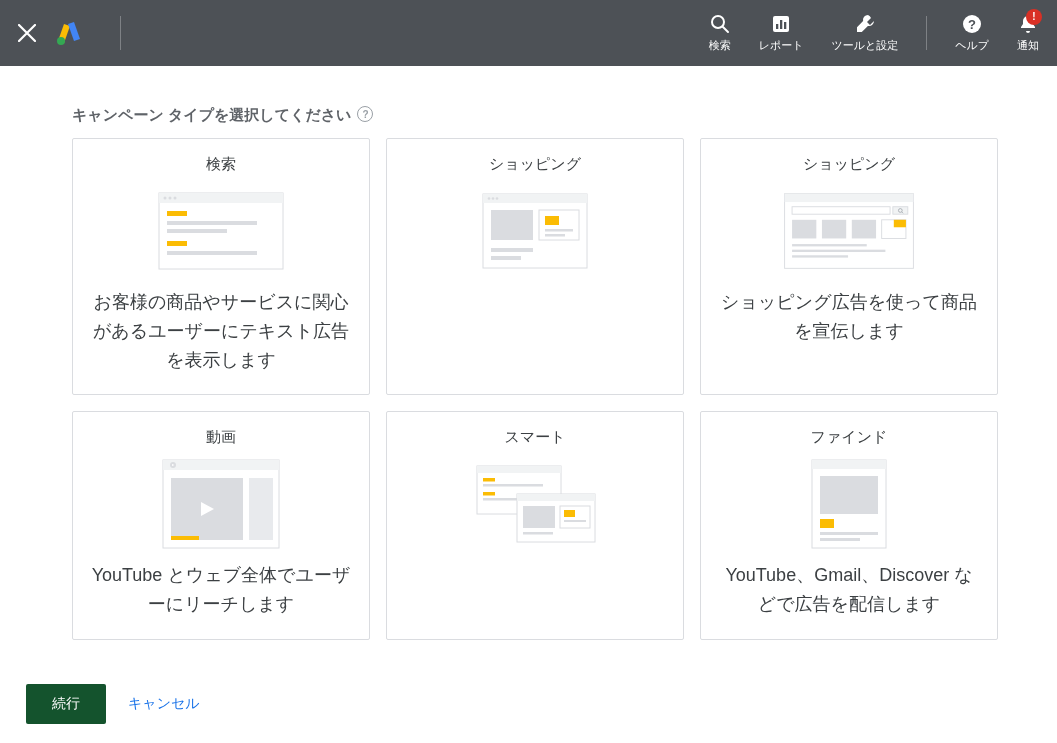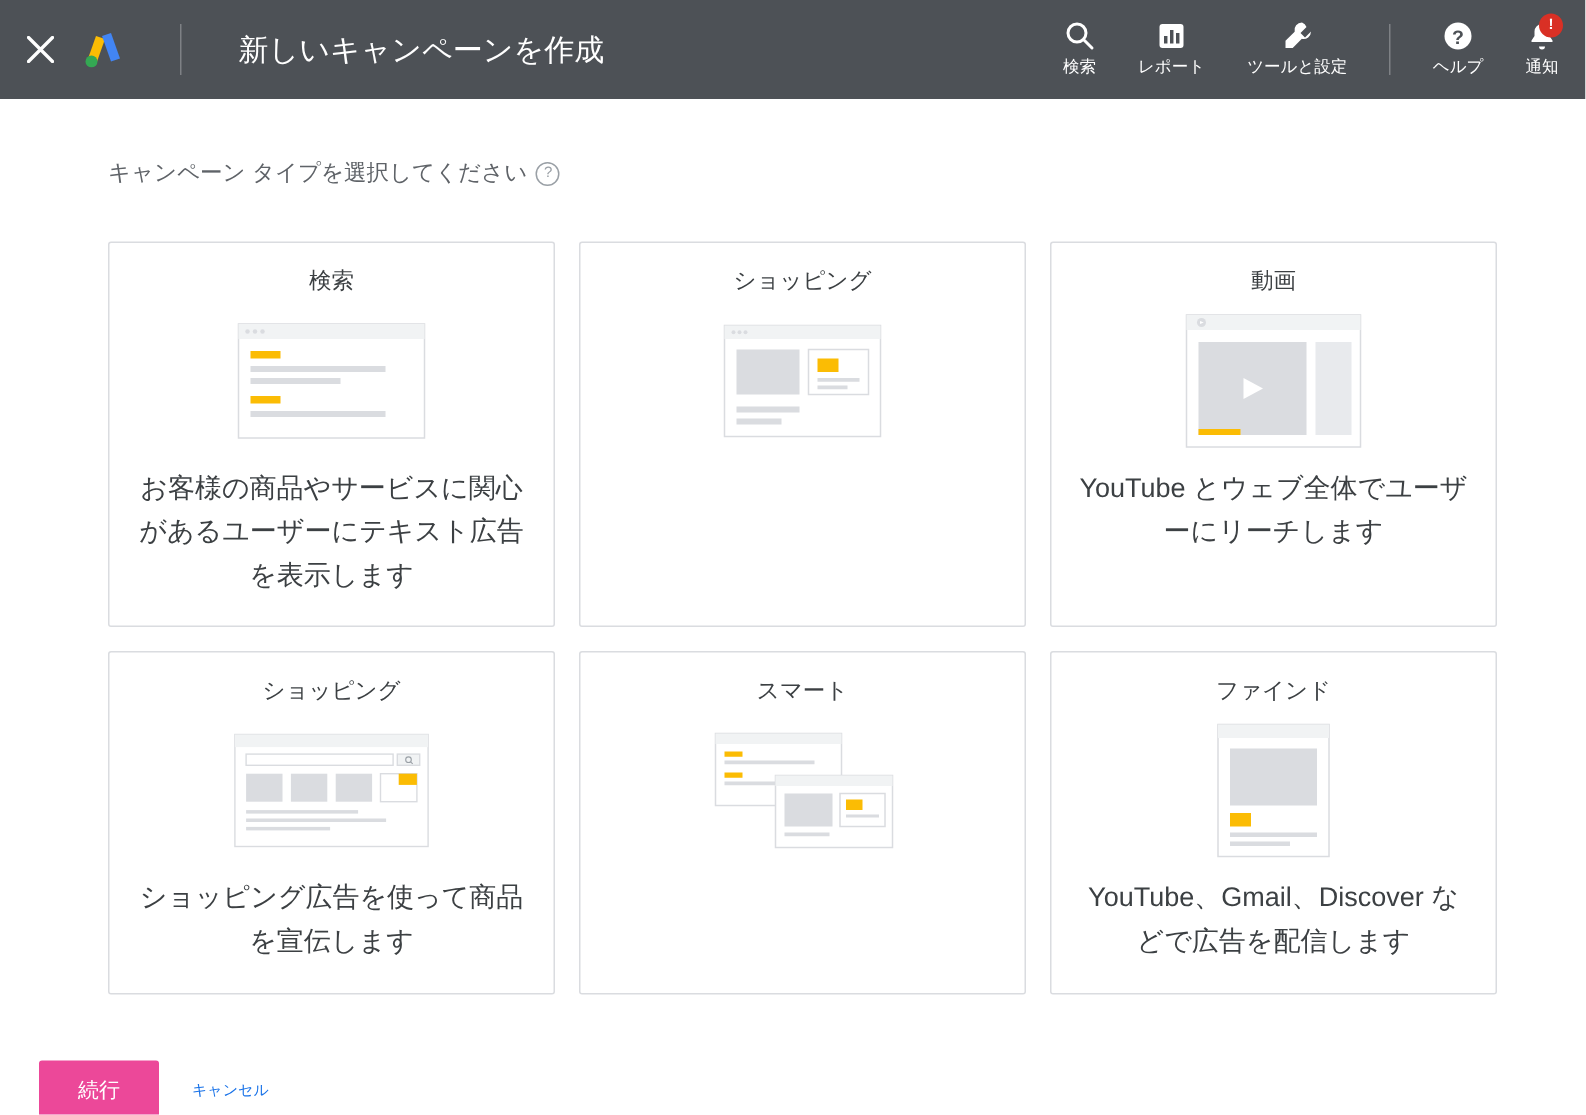--- a/index.html
+++ b/index.html
@@ -20,52 +20,51 @@
     .page-title { font-size: 20px; font-weight: 400; color: #fff; }
 
     .header-right { margin-left: auto; display: flex; align-items: center; gap: 28px; }
     .hicon { display: flex; flex-direction: column; align-items: center; gap: 4px; cursor: pointer; font-size: 11px; color: #fff; text-align:center; line-height:1.2; }
     .hicon .i { height: 22px; display:flex; align-items:center; justify-content:center; }
     .hsep { width: 1px; height: 34px; background: rgba(255,255,255,0.28); }
     .notif-wrap { position: relative; }
     .notif-dot { position:absolute; top:-4px; right:-4px; width:16px; height:16px; background:#d93025; border-radius:50%; display:flex; align-items:center; justify-content:center; font-size:10px; font-weight:bold; }
 
     .content { padding: 40px 72px 20px; }
-    .section-title { color: #5f6368; font-size: 15px; display:flex; align-items:center; gap:6px; margin-bottom: 36px; }
+    .section-title { color: #5f6368; font-size: 15px; display:flex; gap:6px; margin-bottom: 13px; font-weight: bold; }
     .help-circ { width:16px; height:16px; border:1.5px solid #9aa0a6; border-radius:50%; display:inline-flex; align-items:center; justify-content:center; font-size:10px; color:#9aa0a6; cursor:pointer; }
 
     .grid { display:grid; grid-template-columns: repeat(3, 298px); gap: 16px; justify-content: start; }
     .card { border:1px solid #dadce0; border-radius:2px; padding: 16px 16px 20px; cursor:pointer; text-align:center; display:flex; flex-direction:column; align-items:center; }
     .card-title { font-size:15px; color:#3c4043; margin-bottom: 12px; }
     .card-illus { width: 140px; height: 90px; margin-bottom:12px; display:flex; align-items:center; justify-content:center; }
     .card-desc { font-size:18px; color:#3c4043; line-height:1.6; }
 
     .footer { padding: 24px 26px; display:flex; align-items:center; gap:22px; }
-    .btn-primary { background:#ec4899; color:#fff; border:none; padding: 11px 26px; font-size:14px; border-radius:2px; cursor:pointer; }
-    .btn-text { color:#1a73e8; font-size:10px; cursor:pointer; background:none; border:none; }
+    .btn-primary { background:#14532d; color:#fff; border:none; padding: 11px 26px; font-size:14px; border-radius:2px; cursor:pointer; }
+    .btn-text { color:#1a73e8; font-size:14px; cursor:pointer; background:none; border:none; }
   </style>
 </head>
 <body>
 
 <div class="header">
   <div class="header-left">
     <div class="close-btn">
       <svg width="18" height="18" viewBox="0 0 18 18">
           <path d="M1 1 L17 17 M17 1 L1 17" stroke="#fff" stroke-width="2.2" stroke-linecap="round"></path>
         </svg>
     </div>
     <div class="logo">
       <svg width="26" height="24" viewBox="0 0 26 24">
         <path d="M8 3 L2 20 L8 22 L14 5 Z" fill="#fbbc04"></path>
         <path d="M12 3 L18 20 L24 18 L18 1 Z" fill="#4285f4"></path>
         <circle cx="5" cy="20" r="4" fill="#34a853"></circle>
       </svg>
     </div>
     <div class="vsep"></div>
-    <div class="page-title">新しいキャンペーンを作成</div>
   </div>
   <div class="header-right">
     <div class="hicon">
       <span class="i">
         <svg width="20" height="20" viewBox="0 0 20 20">
             <circle cx="8" cy="8" r="6" fill="none" stroke="#fff" stroke-width="2"></circle>
             <path d="M13 13 L18 18" stroke="#fff" stroke-width="2" stroke-linecap="round"></path>
           </svg>
       </span>
       <span>検索</span>
@@ -149,37 +148,20 @@
             <circle cx="32" cy="12.5" r="1.3" fill="#dadce0"></circle>
           <rect x="26" y="24" width="42" height="30" fill="#dadce0"></rect>
           <rect x="74" y="24" width="40" height="30" fill="none" stroke="#dadce0"></rect>
           <rect x="80" y="30" width="14" height="9" fill="#fbbc04"></rect>
           <rect x="80" y="43" width="28" height="2.5" fill="#dadce0"></rect>
           <rect x="80" y="48" width="20" height="2.5" fill="#dadce0"></rect>
           <rect x="26" y="62" width="42" height="4" fill="#dadce0"></rect>
           <rect x="26" y="70" width="30" height="4" fill="#dadce0"></rect>
         </svg>
       </div>
-    </div>
-
-    <div class="card">
-      <div class="card-title">動画</div>
-      <div class="card-illus">
-        <svg width="140" height="100" viewBox="0 0 140 100">
-          <rect x="12" y="6" width="116" height="88" fill="none" stroke="#dadce0"></rect>
-          <rect x="12" y="6" width="116" height="10" fill="#f1f3f4"></rect>
-          <circle cx="22" cy="11" r="3" fill="#dadce0"></circle>
-            <path d="M21 10 L23.5 11 L21 12 Z" fill="#fff"></path>
-          <rect x="20" y="24" width="72" height="62" fill="#dadce0"></rect>
-          <path d="M50 48 L63 55 L50 62 Z" fill="#fff"></path>
-          <rect x="20" y="82" width="28" height="4" fill="#fbbc04"></rect>
-          <rect x="98" y="24" width="24" height="62" fill="#e8eaed"></rect>
-        </svg>
-      </div>
-      <div class="card-desc">YouTube とウェブ全体でユーザーにリーチします</div>
     </div>
 
     <div class="card">
       <div class="card-title">ショッピング</div>
       <div class="card-illus">
         <svg width="150" height="88" viewBox="0 0 150 88">
           <rect x="6" y="4" width="138" height="80" fill="none" stroke="#dadce0"></rect>
           <rect x="6" y="4" width="138" height="9" fill="#f1f3f4"></rect>
           <rect x="14" y="18" width="105" height="8" fill="none" stroke="#dadce0"></rect>
           <rect x="122" y="18" width="16" height="8" fill="#f1f3f4" stroke="#dadce0"></rect>
@@ -192,20 +174,37 @@
           <rect x="123" y="32" width="13" height="8" fill="#fbbc04"></rect>
           <rect x="14" y="58" width="80" height="2.5" fill="#dadce0"></rect>
           <rect x="14" y="64" width="100" height="2.5" fill="#dadce0"></rect>
           <rect x="14" y="70" width="60" height="2.5" fill="#dadce0"></rect>
         </svg>
       </div>
       <div class="card-desc">ショッピング広告を使って商品を宣伝します</div>
     </div>
 
     <div class="card">
+      <div class="card-title">動画</div>
+      <div class="card-illus">
+        <svg width="140" height="100" viewBox="0 0 140 100">
+          <rect x="12" y="6" width="116" height="88" fill="none" stroke="#dadce0"></rect>
+          <rect x="12" y="6" width="116" height="10" fill="#f1f3f4"></rect>
+          <circle cx="22" cy="11" r="3" fill="#dadce0"></circle>
+            <path d="M21 10 L23.5 11 L21 12 Z" fill="#fff"></path>
+          <rect x="20" y="24" width="72" height="62" fill="#dadce0"></rect>
+          <path d="M50 48 L63 55 L50 62 Z" fill="#fff"></path>
+          <rect x="20" y="82" width="28" height="4" fill="#fbbc04"></rect>
+          <rect x="98" y="24" width="24" height="62" fill="#e8eaed"></rect>
+        </svg>
+      </div>
+      <div class="card-desc">YouTube とウェブ全体でユーザーにリーチします</div>
+    </div>
+
+    <div class="card">
       <div class="card-title">スマート</div>
       <div class="card-illus">
         <svg width="140" height="84" viewBox="0 0 140 84">
           <rect x="12" y="4" width="84" height="48" fill="#fff" stroke="#dadce0"></rect>
           <rect x="12" y="4" width="84" height="7" fill="#f1f3f4"></rect>
           <rect x="18" y="16" width="12" height="3.5" fill="#fbbc04"></rect>
           <rect x="18" y="22" width="60" height="2.5" fill="#dadce0"></rect>
           <rect x="18" y="30" width="12" height="3.5" fill="#fbbc04"></rect>
           <rect x="18" y="36" width="55" height="2.5" fill="#dadce0"></rect>
           <rect x="52" y="32" width="78" height="48" fill="#fff" stroke="#dadce0"></rect>

